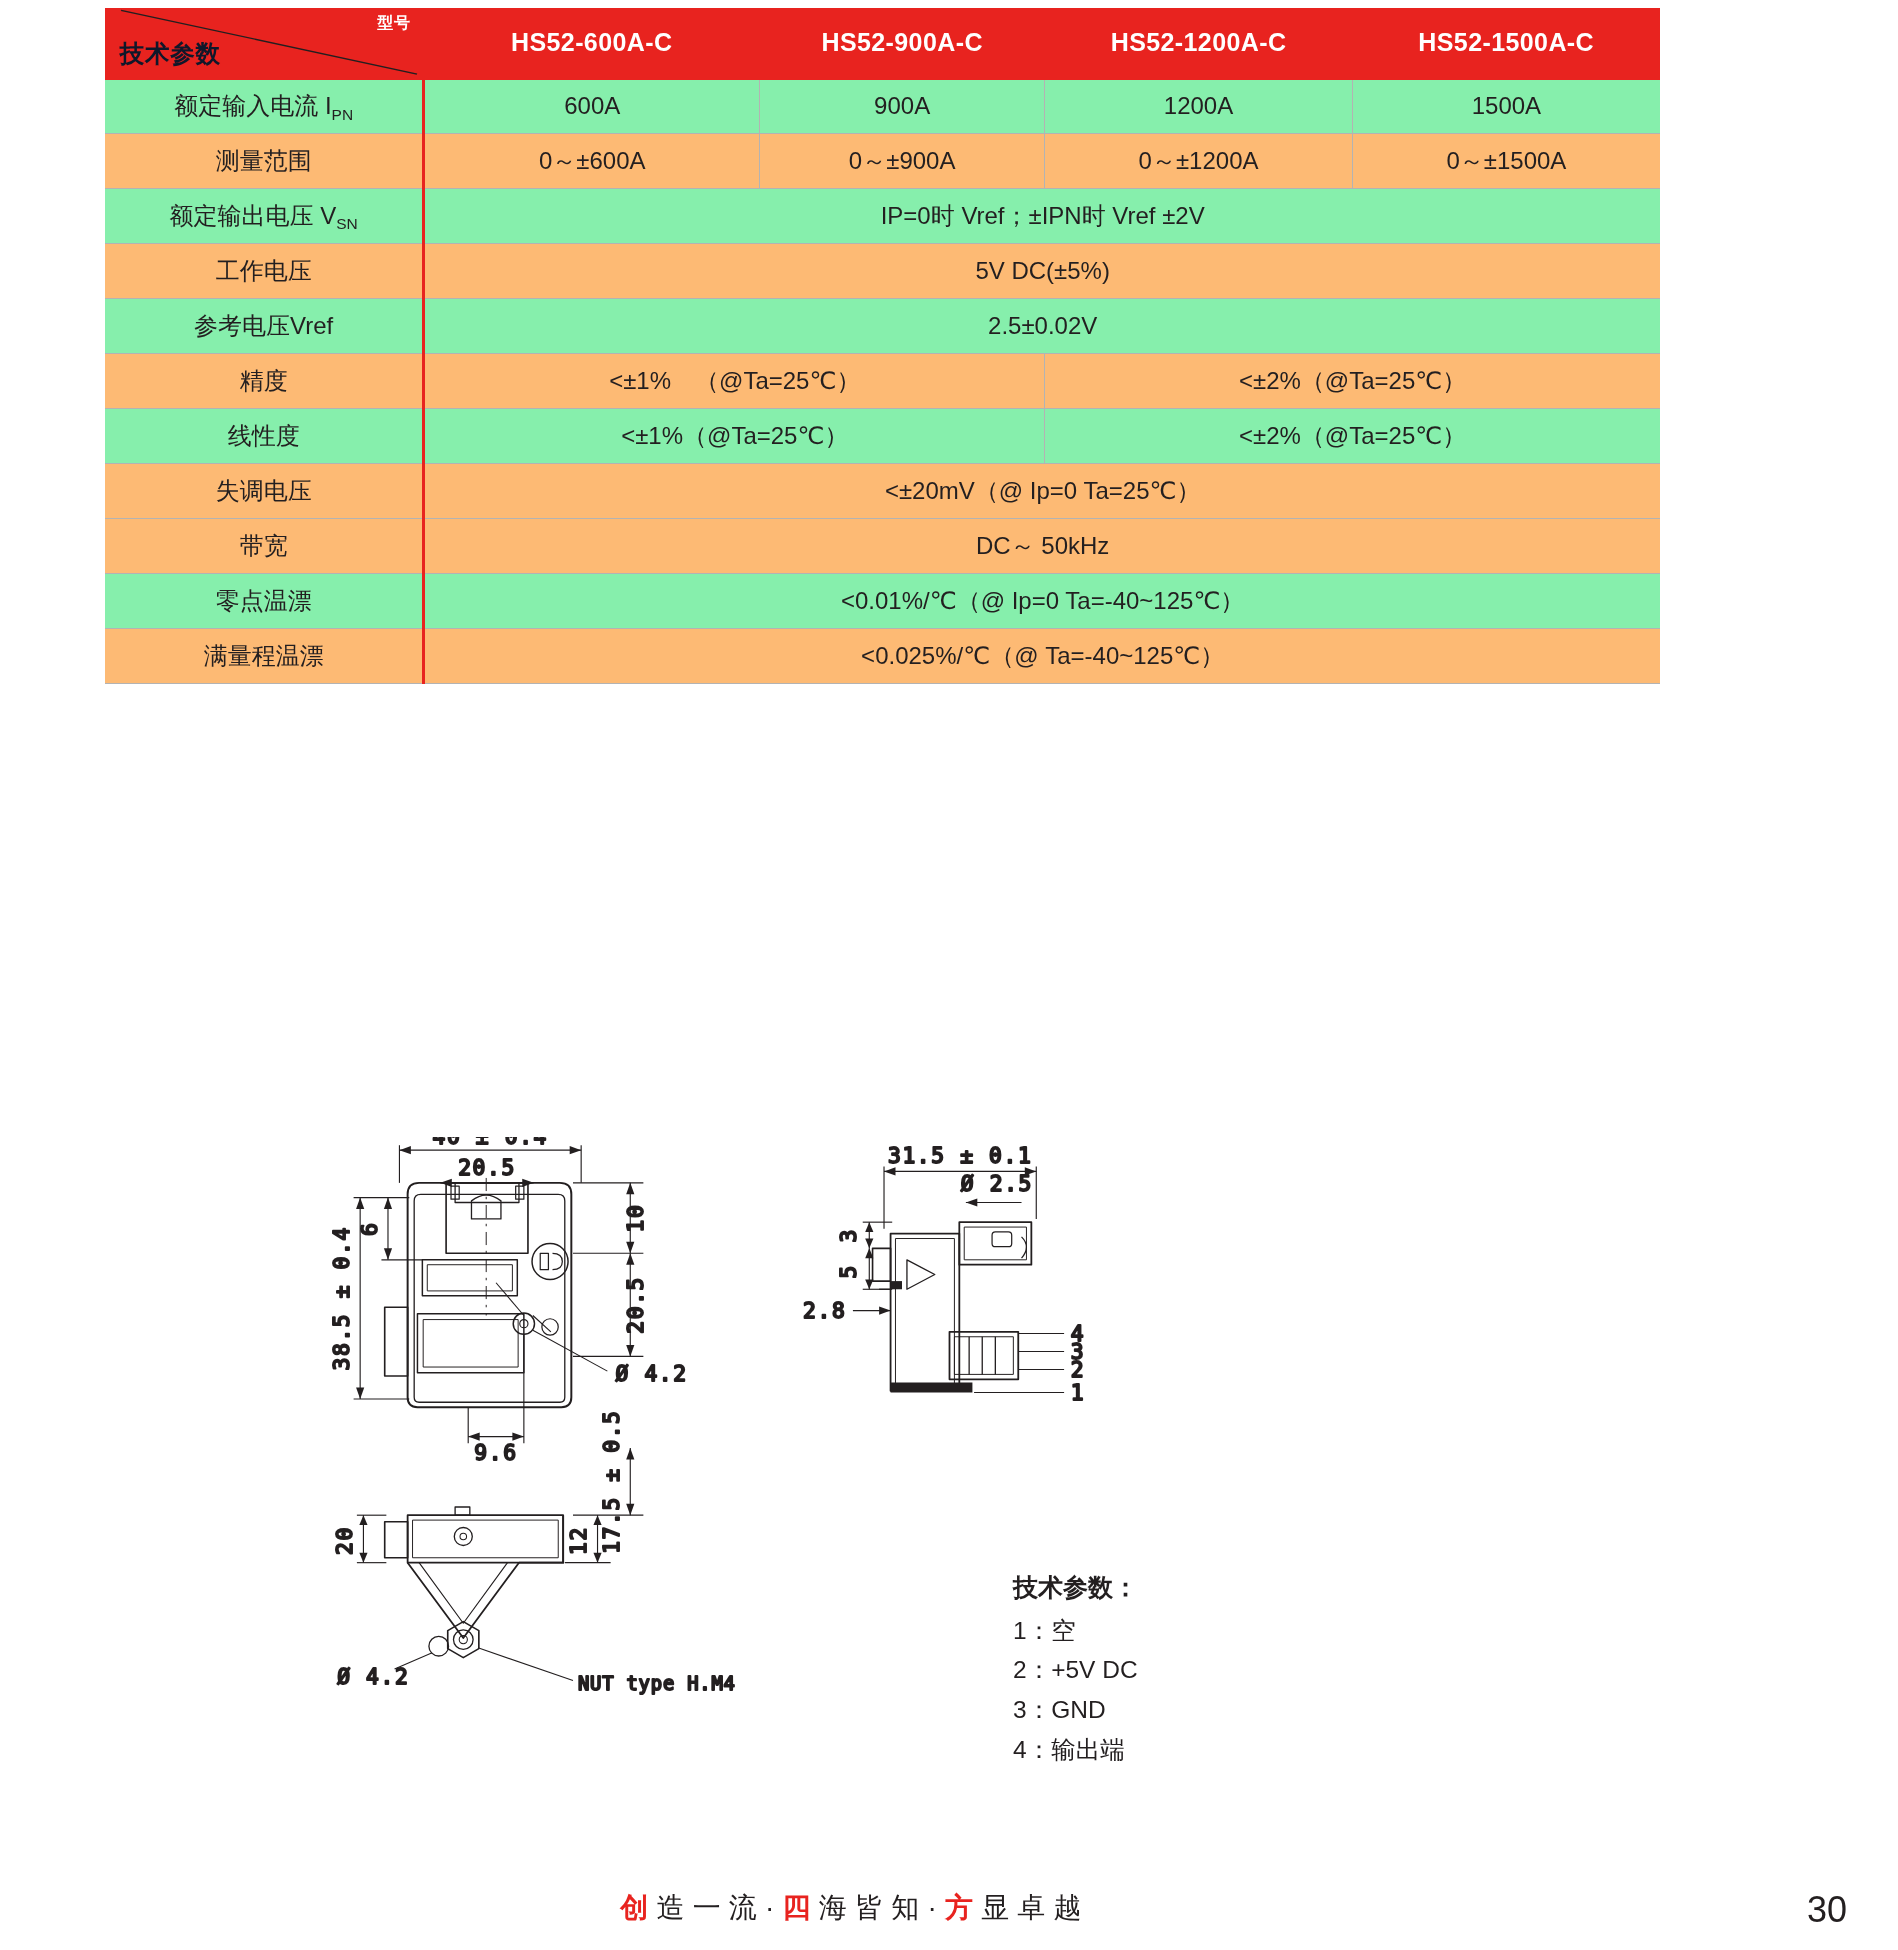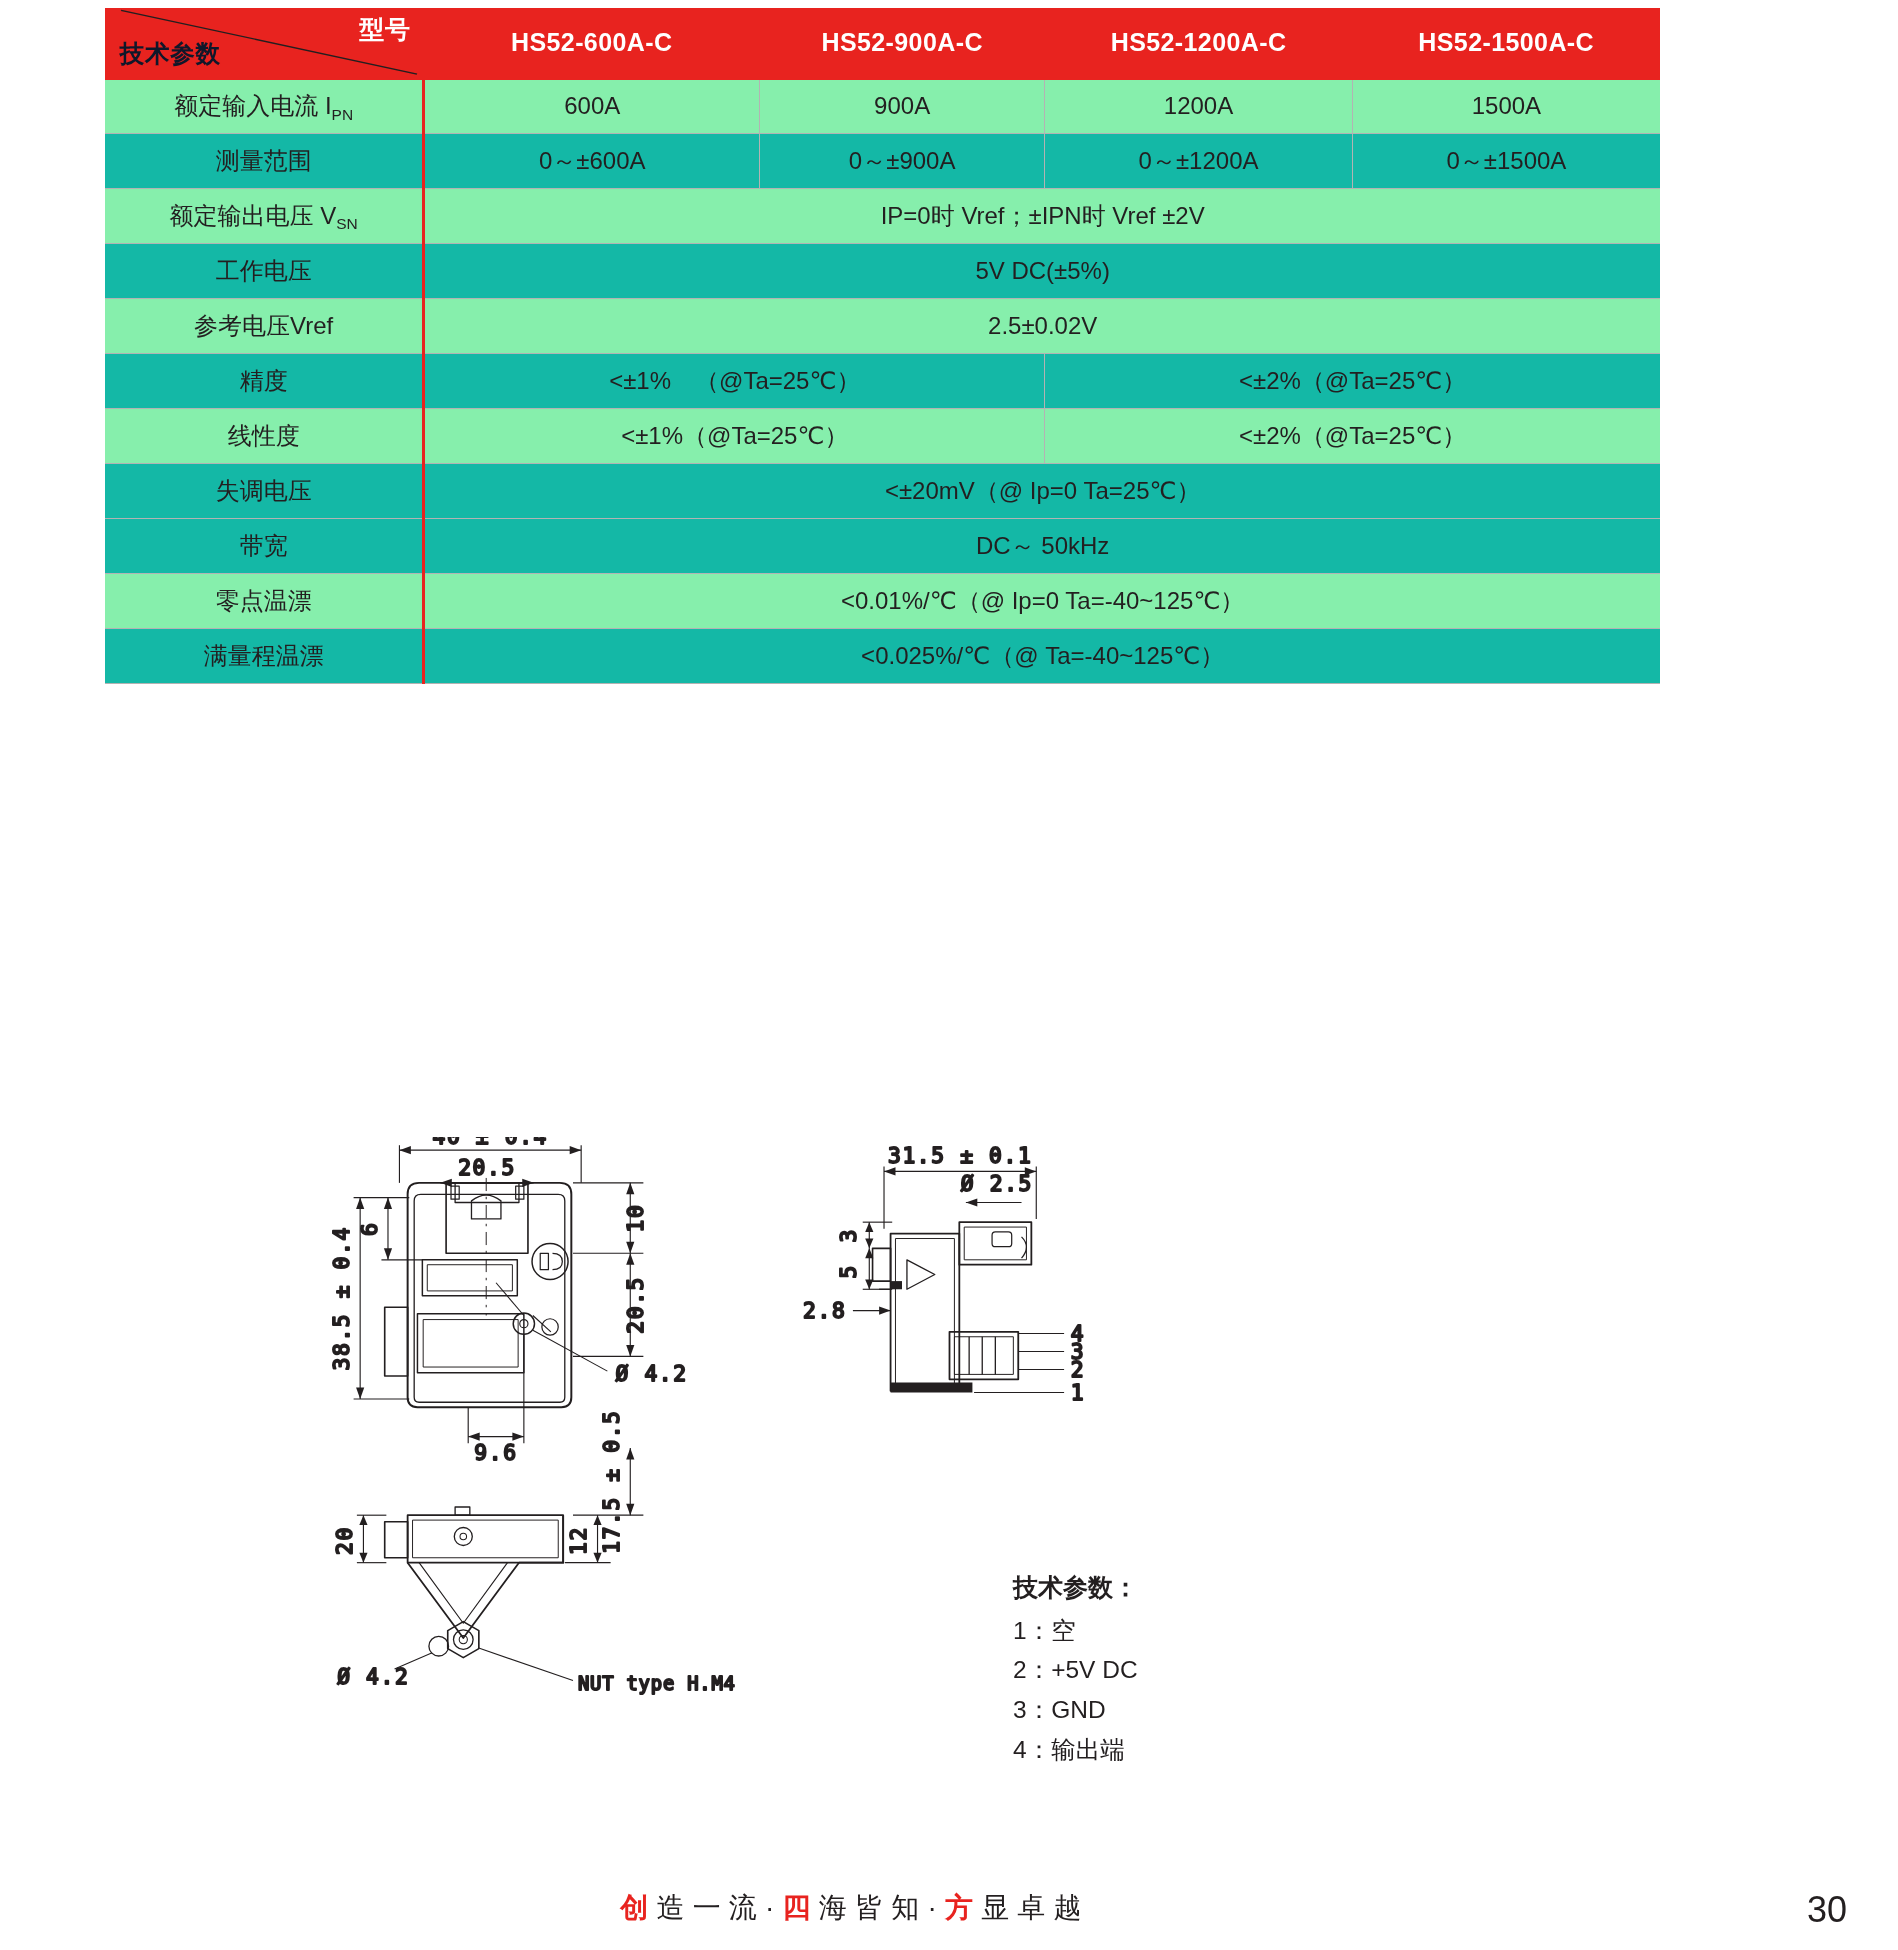--- a/index.html
+++ b/index.html
@@ -30,42 +30,42 @@
     width: 227px;
     height: 70px;
     vertical-align: middle;
   }
   .hdr-corner .diag {
     position: absolute; inset: 0;
     width: 100%; height: 100%;
   }
   .hdr-corner .lbl-model {
     position: absolute; right: 13px; top: 4.9px;
-    color: #ffffff; font-weight: bold; font-size: 25px;
+    color: #ffffff; font-weight: bold; font-size: 16px;
     letter-spacing: 0.8px;
   }
   .hdr-corner .lbl-param {
     position: absolute; left: 14.7px; bottom: 6.5px;
     color: #0f172a; font-weight: bold; font-size: 24.5px;
     letter-spacing: 0.8px;
   }
   .hdr-model {
     background: #e8231f;
     color: #ffffff;
     font-weight: bold;
     font-size: 25px;
     text-align: center;
     vertical-align: middle;
     letter-spacing: 0.4px;
   }
 
   
   .spec-table tr.body-row { height: 55px; }
   .row-white { background: #86efac; }
-  .row-grey  { background: #14b8a6; padding-left: 38px; }
+  .row-grey  { background: #fdba74; padding-left: 38px; }
 
   td.param {
     text-align: center;
     vertical-align: middle;
     font-size: 24px;
     color: #231f20;
     border-right: 3.3px solid #e8231f;
     position: relative;
   }
   td.val {

